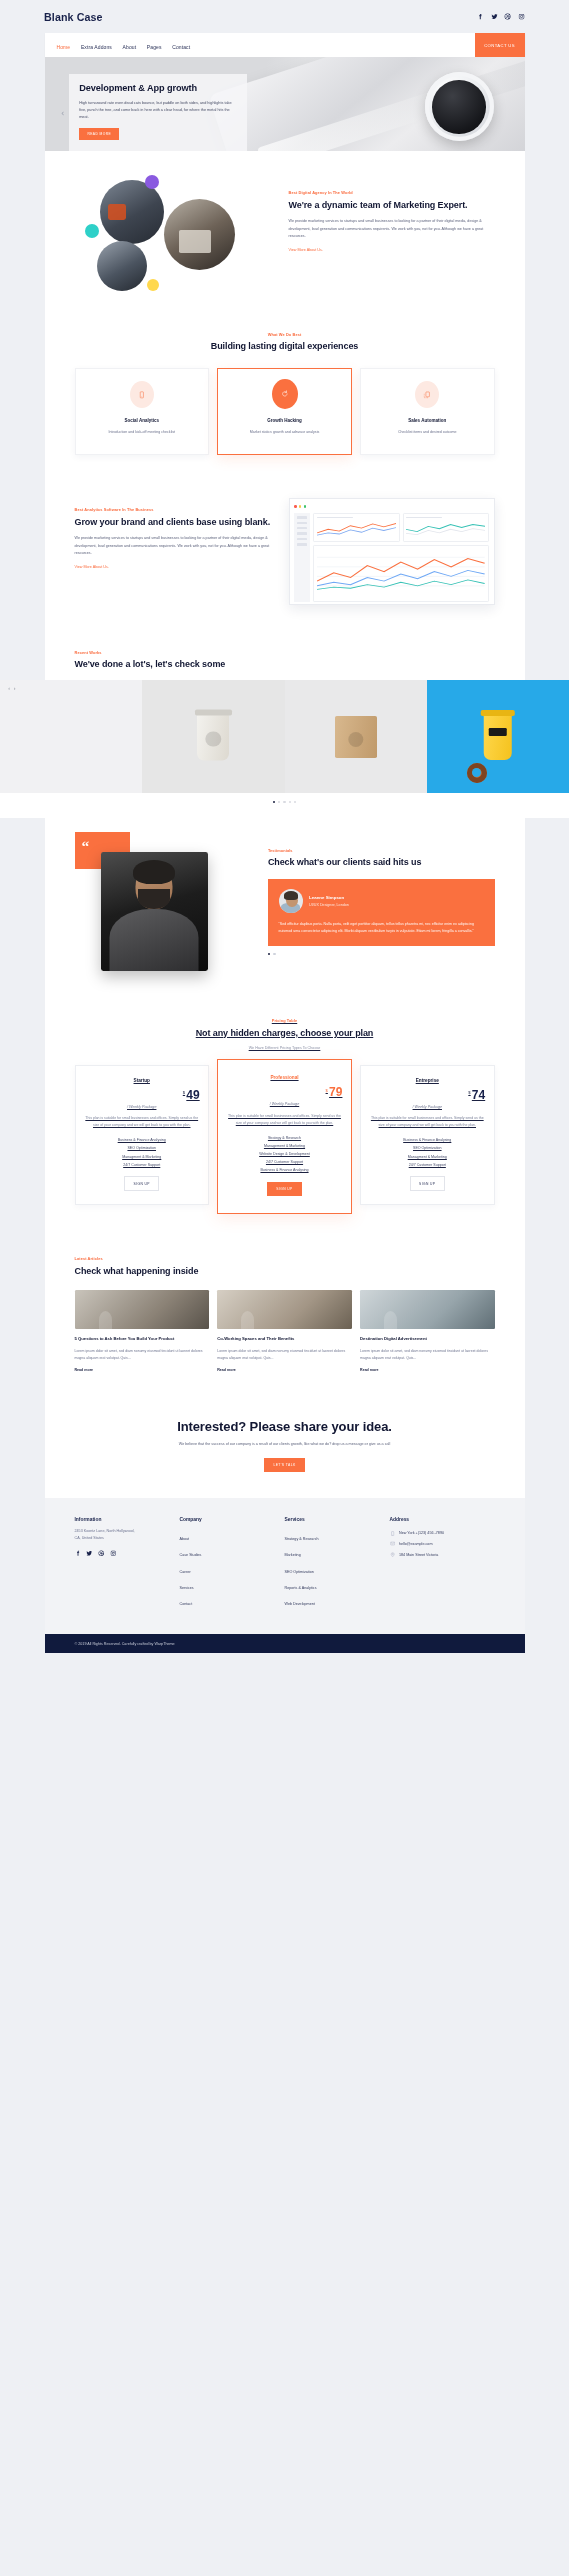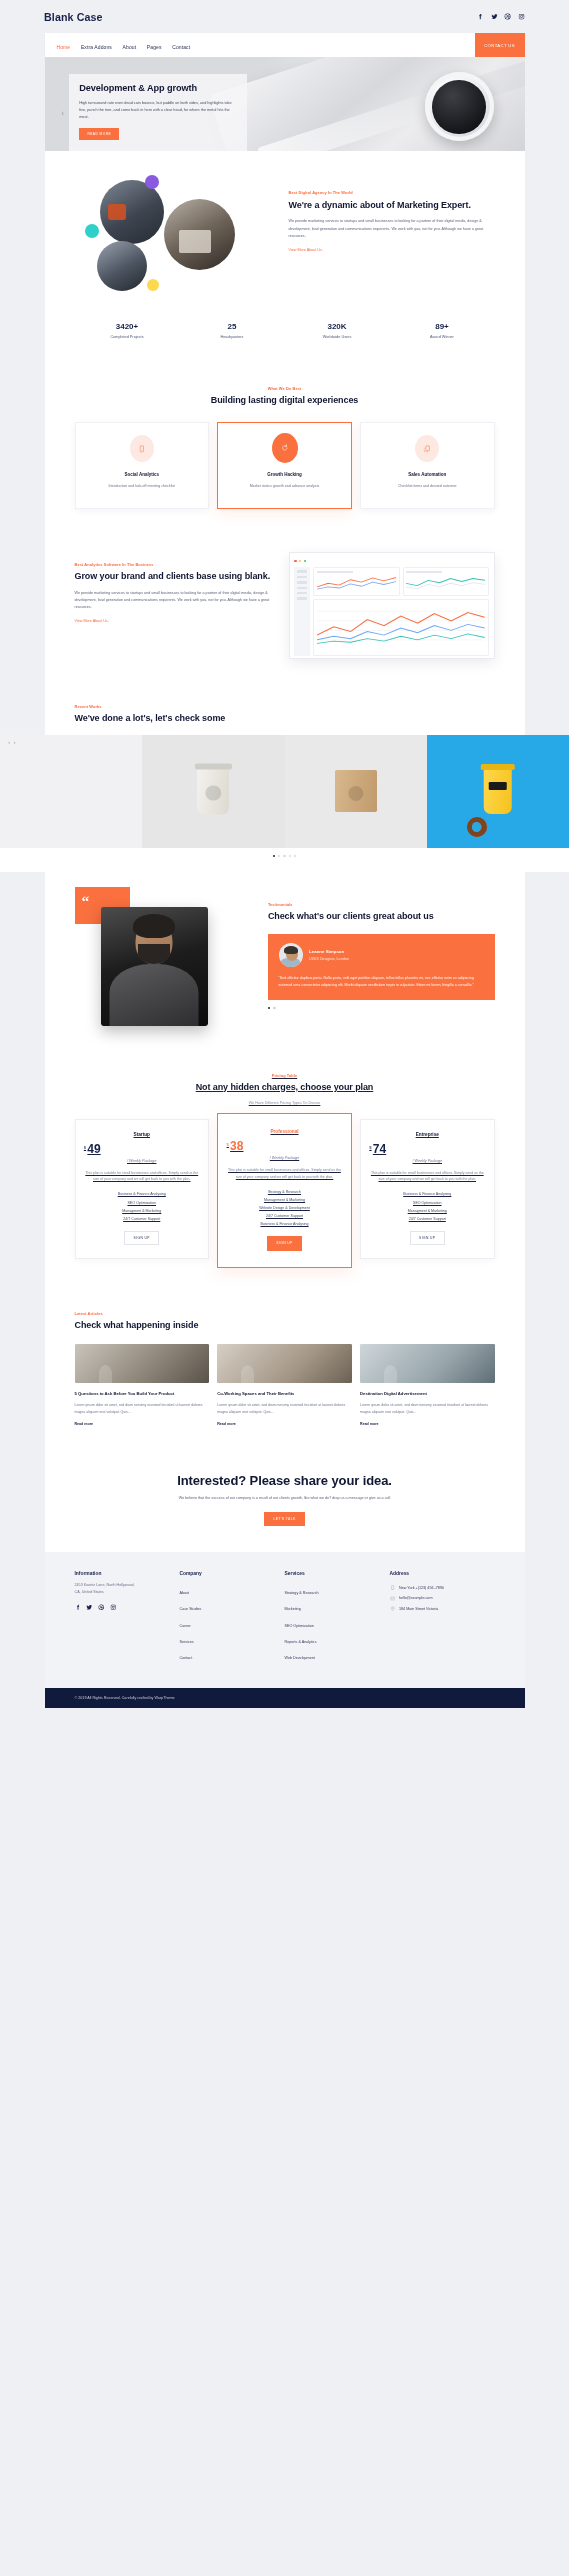--- a/index.html
+++ b/index.html
@@ -232,21 +232,21 @@
   
   .pricing { padding: 18px 30px 27px; text-align:center;text-decoration:underline; }
   .pricing-sub { font-size:3.7px; color:#8b90a5; margin-top:7.1px; }
   .plans { display:flex; gap:8.3px; margin-top:14.2px; align-items:flex-start;}
   .plan { flex:1; background:#fff; border:0.6px solid #eceef2; padding:12px 8.3px 13px; text-align:center;
           box-shadow:0 1.8px 7.1px rgba(25,30,70,.04);}
   .plan.featured { border:0.6px solid #fa703f; padding:15.4px 8.3px 16.6px; margin-top:-6px;
                    box-shadow:0 4.7px 15.4px rgba(250,112,63,.13);}
   .plan-name { font-size:4.7px; font-weight:700; color:#121733; }
   .plan.featured .plan-name { color:#fa703f; }
-  .plan-price { margin-top:6px; display:flex; justify-content:flex-start; align-items:flex-start; gap:1.2px;}
+  .plan-price { margin-top:6px; display:flex; justify-content:flex-end; align-items:flex-start; gap:1.2px;}
   .cur { font-size:4.2px; color:#1b2141; margin-top:1.8px; }
   .amt { font-size:12px; font-weight:700; color:#18214a; line-height:1; }
   .plan.featured .amt { color:#fa703f; }
   .plan.featured .cur { color:#fa703f; }
   .per { font-size:3.7px; color:#6a708b; margin-top:4.2px; font-style:italic;}
   .plan-desc { font-size:3.5px; line-height:1.95; color:#7a8099; margin-top:6.5px; }
   .plan-feat { margin-top:7.1px; }
   .plan-feat div { font-size:3.6px; color:#454b69; padding:2.1px 0; }
   .btn-signup { margin-top:7.7px; background:#fff; border:0.6px solid #e2e4ea; color:#2b3258;
                 font-size:3.3px; letter-spacing:0.4px; padding:4.2px 8.3px; cursor:pointer;}
@@ -352,44 +352,26 @@
       <div class="about-art">
         <div class="ph p1"></div>
         <div class="ph p2"></div>
         <div class="ph p3"></div>
         <div class="dot d1"></div>
         <div class="dot d2"></div>
         <div class="dot d3"></div>
       </div>
       <div class="about-txt">
         <div class="sec-label">Best Digital Agency In The World</div>
-        <h2 class="sec-title">We're a dynamic about of Marketing Expert.</h2>
+        <h2 class="sec-title">We're a dynamic team of Marketing Expert.</h2>
         <p class="body-txt">We provide marketing services to startups and small businesses to looking for a partner of their digital media, design &amp; development, lead generation and communications requirents. We work with you, not for you. Although we have a great resources.</p>
         <a class="link-orange">View More About Us.</a>
       </div>
     </div>
 
-    <div class="stats">
-      <div class="stat">
-        <div class="num">3420+</div>
-        <div class="cap">Completed Projects</div>
-      </div>
-      <div class="stat">
-        <div class="num">25</div>
-        <div class="cap">Headquarters</div>
-      </div>
-      <div class="stat">
-        <div class="num">320K</div>
-        <div class="cap">Worldwide Users</div>
-      </div>
-      <div class="stat">
-        <div class="num">89+</div>
-        <div class="cap">Award Winner</div>
-      </div>
-    </div>
   </section>
 
   <section class="band services">
     <div class="sec-label">What We Do Best</div>
     <h2 class="sec-title">Building lasting digital experiences</h2>
     <div class="svc-grid">
       <div class="svc">
         <div class="svc-ico">
           <svg viewBox="0 0 24 24" fill="none" stroke="currentColor" stroke-width="1.6">
               <rect x="7" y="2.5" width="10" height="19" rx="2"></rect>
@@ -527,21 +509,21 @@
         <div class="quote-box">“</div>
         <div class="portrait">
           <div class="body"></div>
             <div class="face"></div>
             <div class="beard"></div>
             <div class="hair"></div>
         </div>
       </div>
       <div class="testi-right">
         <div class="sec-label">Testimonials</div>
-        <h2 class="sec-title">Check what's our clients great about us</h2>
+        <h2 class="sec-title">Check what's our clients said hits us</h2>
         <div class="testi-card">
           <div class="testi-person">
             <div class="avatar">
                 <div class="b"></div>
                 <div class="f"></div>
                 <div class="h"></div>
               </div>
             <div>
               <div class="testi-name">Leanne Simpson</div>
               <div class="testi-role">UI/UX Designer, London</div>
@@ -577,21 +559,21 @@
           <div>Managment &amp; Marketing</div>
           <div>24/7 Customer Support</div>
         </div>
         <button class="btn-signup">SIGN UP</button>
       </div>
 
       <div class="plan featured">
         <div class="plan-name">Professional</div>
         <div class="plan-price">
           <span class="cur">$</span>
-          <span class="amt">38</span>
+          <span class="amt">79</span>
         </div>
         <div class="per">/ Weekly Package</div>
         <p class="plan-desc">This plan is suitable for small businesses and offices. Simply send us the size of your company and we will get back to you with the plan.</p>
         <div class="plan-feat">
           <div>Strategy &amp; Research</div>
           <div>Management &amp; Marketing</div>
           <div>Website Design &amp; Development</div>
           <div>24/7 Customer Support</div>
           <div>Business &amp; Finance Analysing</div>
         </div>

